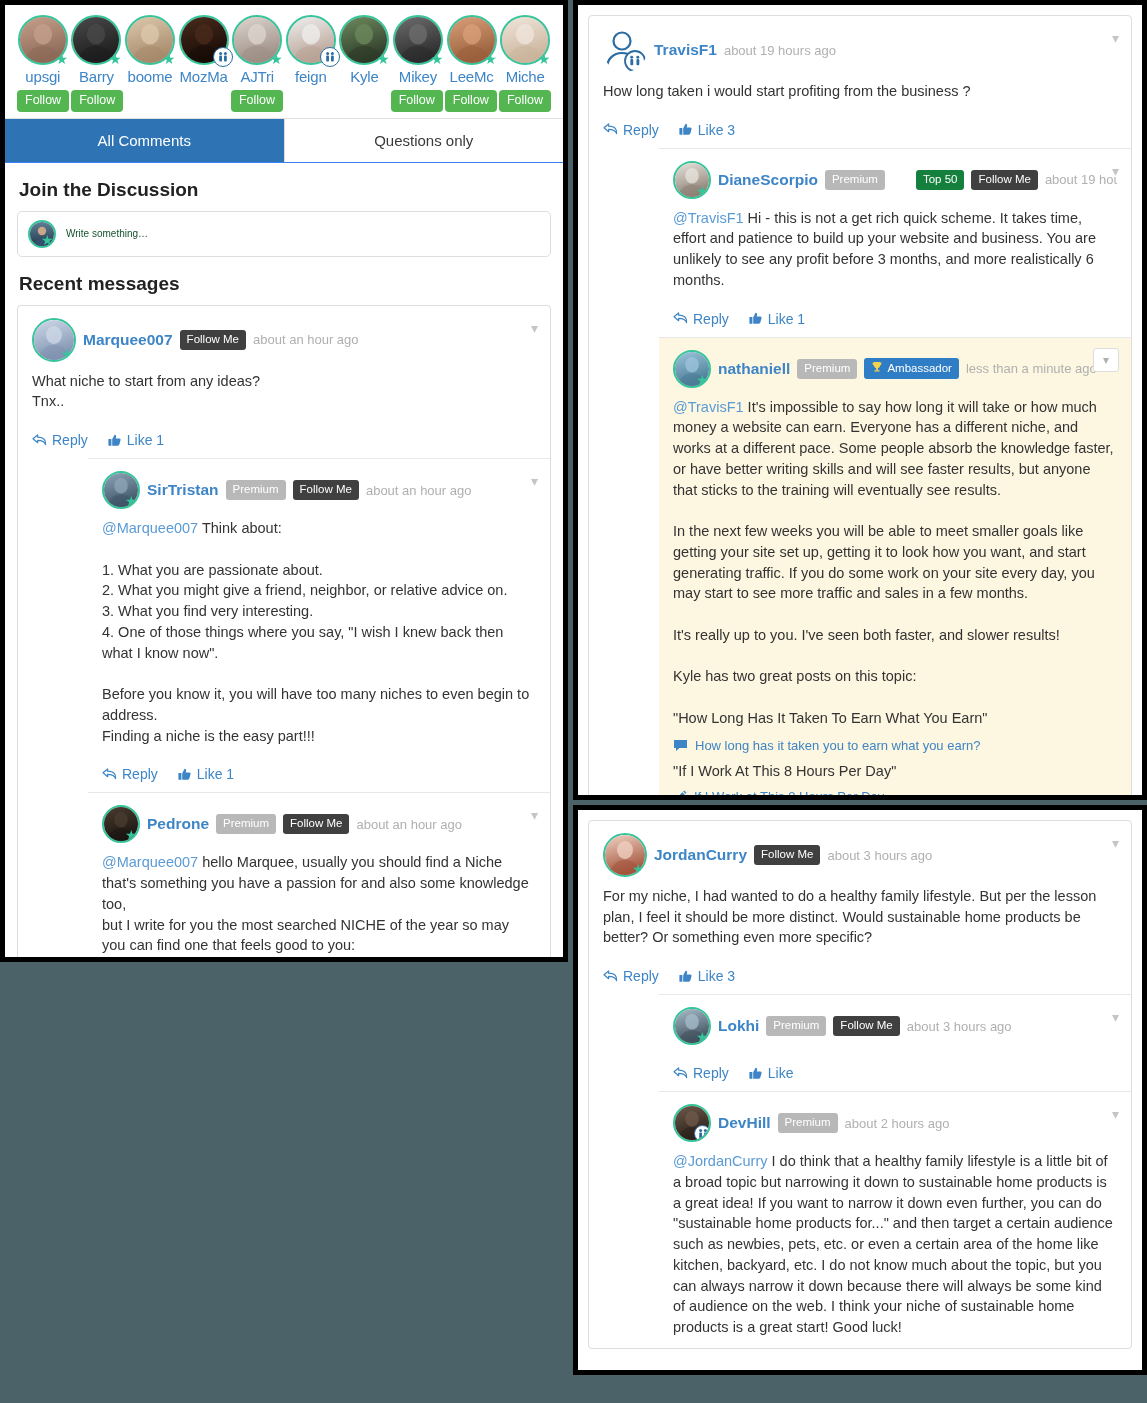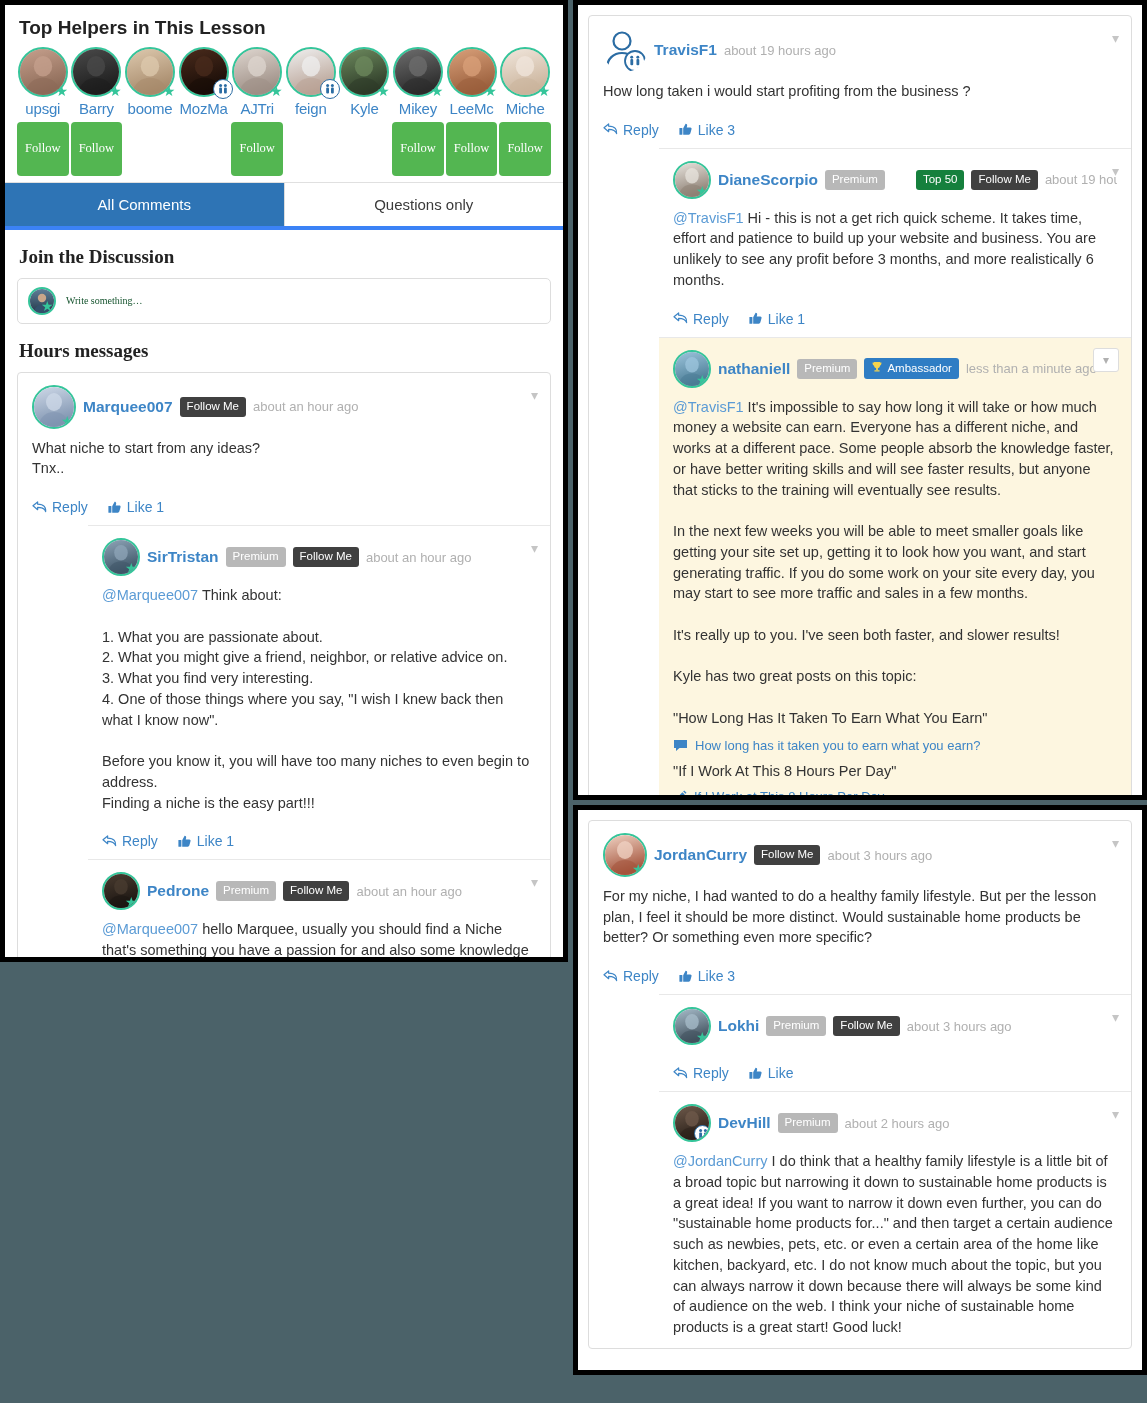--- a/index.html
+++ b/index.html
@@ -46,35 +46,35 @@
     position: absolute; right: -4px; bottom: -2px;
     width: 20px; height: 20px; border-radius: 50%;
     background: #fff; border: 1.5px solid #2b6ca3;
     display: flex; align-items: center; justify-content: center;
   }
   .helper-name { font-size: 15px; color: #3d85c6; margin-top: 3px; letter-spacing: -.2px; }
   .helper-follow-row { display: flex; gap: 2px; margin-top: 5px; }
   .fcell { width: 54px; display:flex; justify-content:center; }
   .btn-follow {
     background: #53b651; color: #fff; border: none; border-radius: 4px;
-    font-size: 12.5px; padding: 20px 8px; font-family: Liberation Serif, serif; cursor: pointer;
+    font-size: 12.5px; padding: 4px 8px; font-family: Liberation Sans, sans-serif; cursor: pointer;
     line-height: 1.1;
   }
 
   
-  .tabs { display: flex; border-bottom: 4px solid #3b82f6; background: #fff; }
+  .tabs { display: flex; border-bottom: 1px solid #3b82f6; background: #fff; }
   .tab {
     flex: 1; text-align: center; padding: 13px 0; font-size: 15px; cursor: pointer;
     color: #3a3a3a; border-right: 1px solid #ddd;
   }
   .tab:last-child { border-right: none; }
   .tab.active { background: #2e74b5; color: #fff; }
 
   
-  .sec { padding: 10px 12px 0 12px; font-family: Liberation Serif, serif; }
+  .sec { padding: 10px 12px 0 12px; }
   .sec-title { font-size: 19px; font-weight: bold; color: #222; margin: 6px 0 10px 2px; }
   .write-box {
     display: flex; align-items: center; gap: 10px;
     border: 1px solid #ddd; border-radius: 5px; padding: 8px 10px;
     background: #fff; margin-bottom: 4px;
   }
   .write-avatar { width: 28px; height: 28px; border-radius: 50%; border: 2px solid #35c59a; overflow: hidden; position: relative; flex: none; }
   .write-placeholder { color: #14532d; font-size: 10px; }
 
   
@@ -111,21 +111,20 @@
   svg { display:block; }
   .pad-b { padding-bottom: 14px; }
 </style>
 </head>
 <body>
 
 <div class="panel" id="panel-left">
   <div class="panel-inner">
 
     <div class="helpers-box">
-      <div class="helpers-title">Top Helpers in This Lesson</div>
       <div class="helpers-row" id="helpers-row">
           <div class="helper">
             <div class="helper-avatar-wrap">
               <div class="helper-avatar">
                 <svg viewBox="0 0 40 40" class="ava" preserveAspectRatio="none">
                   <defs>
                     <linearGradient id="g0" x1="0" y1="0" x2="0.3" y2="1">
                       <stop offset="0" stop-color="#c6a08d"></stop>
                       <stop offset="1" stop-color="#8c6a57"></stop>
                     </linearGradient>
@@ -368,21 +367,21 @@
                 </linearGradient>
               </defs>
               <rect width="40" height="40" fill="url(#wg)"></rect>
               <circle cx="20" cy="15" r="7" fill="#caa68a"></circle>
               <path d="M6 40c2-10 8-14 14-14s12 4 14 14z" fill="#33506b"></path>
             </svg>
           <span class="star-badge">★</span>
         </div>
         <div class="write-placeholder">Write something…</div>
       </div>
-      <div class="sec-title" style="margin-top:16px;">Hours messages</div>
+      <div class="sec-title" style="margin-top:16px;">Recent messages</div>
     </div>
 
     <div id="left-messages">
         <div class="msg-card pad-b">
           <div class="msg">
             <div class="msg-head">
               <div class="msg-avatar" style="position:relative;">
                 <svg viewBox="0 0 40 40" class="ava" preserveAspectRatio="none">
                   <defs>
                     <linearGradient id="g10" x1="0" y1="0" x2="0.3" y2="1">

